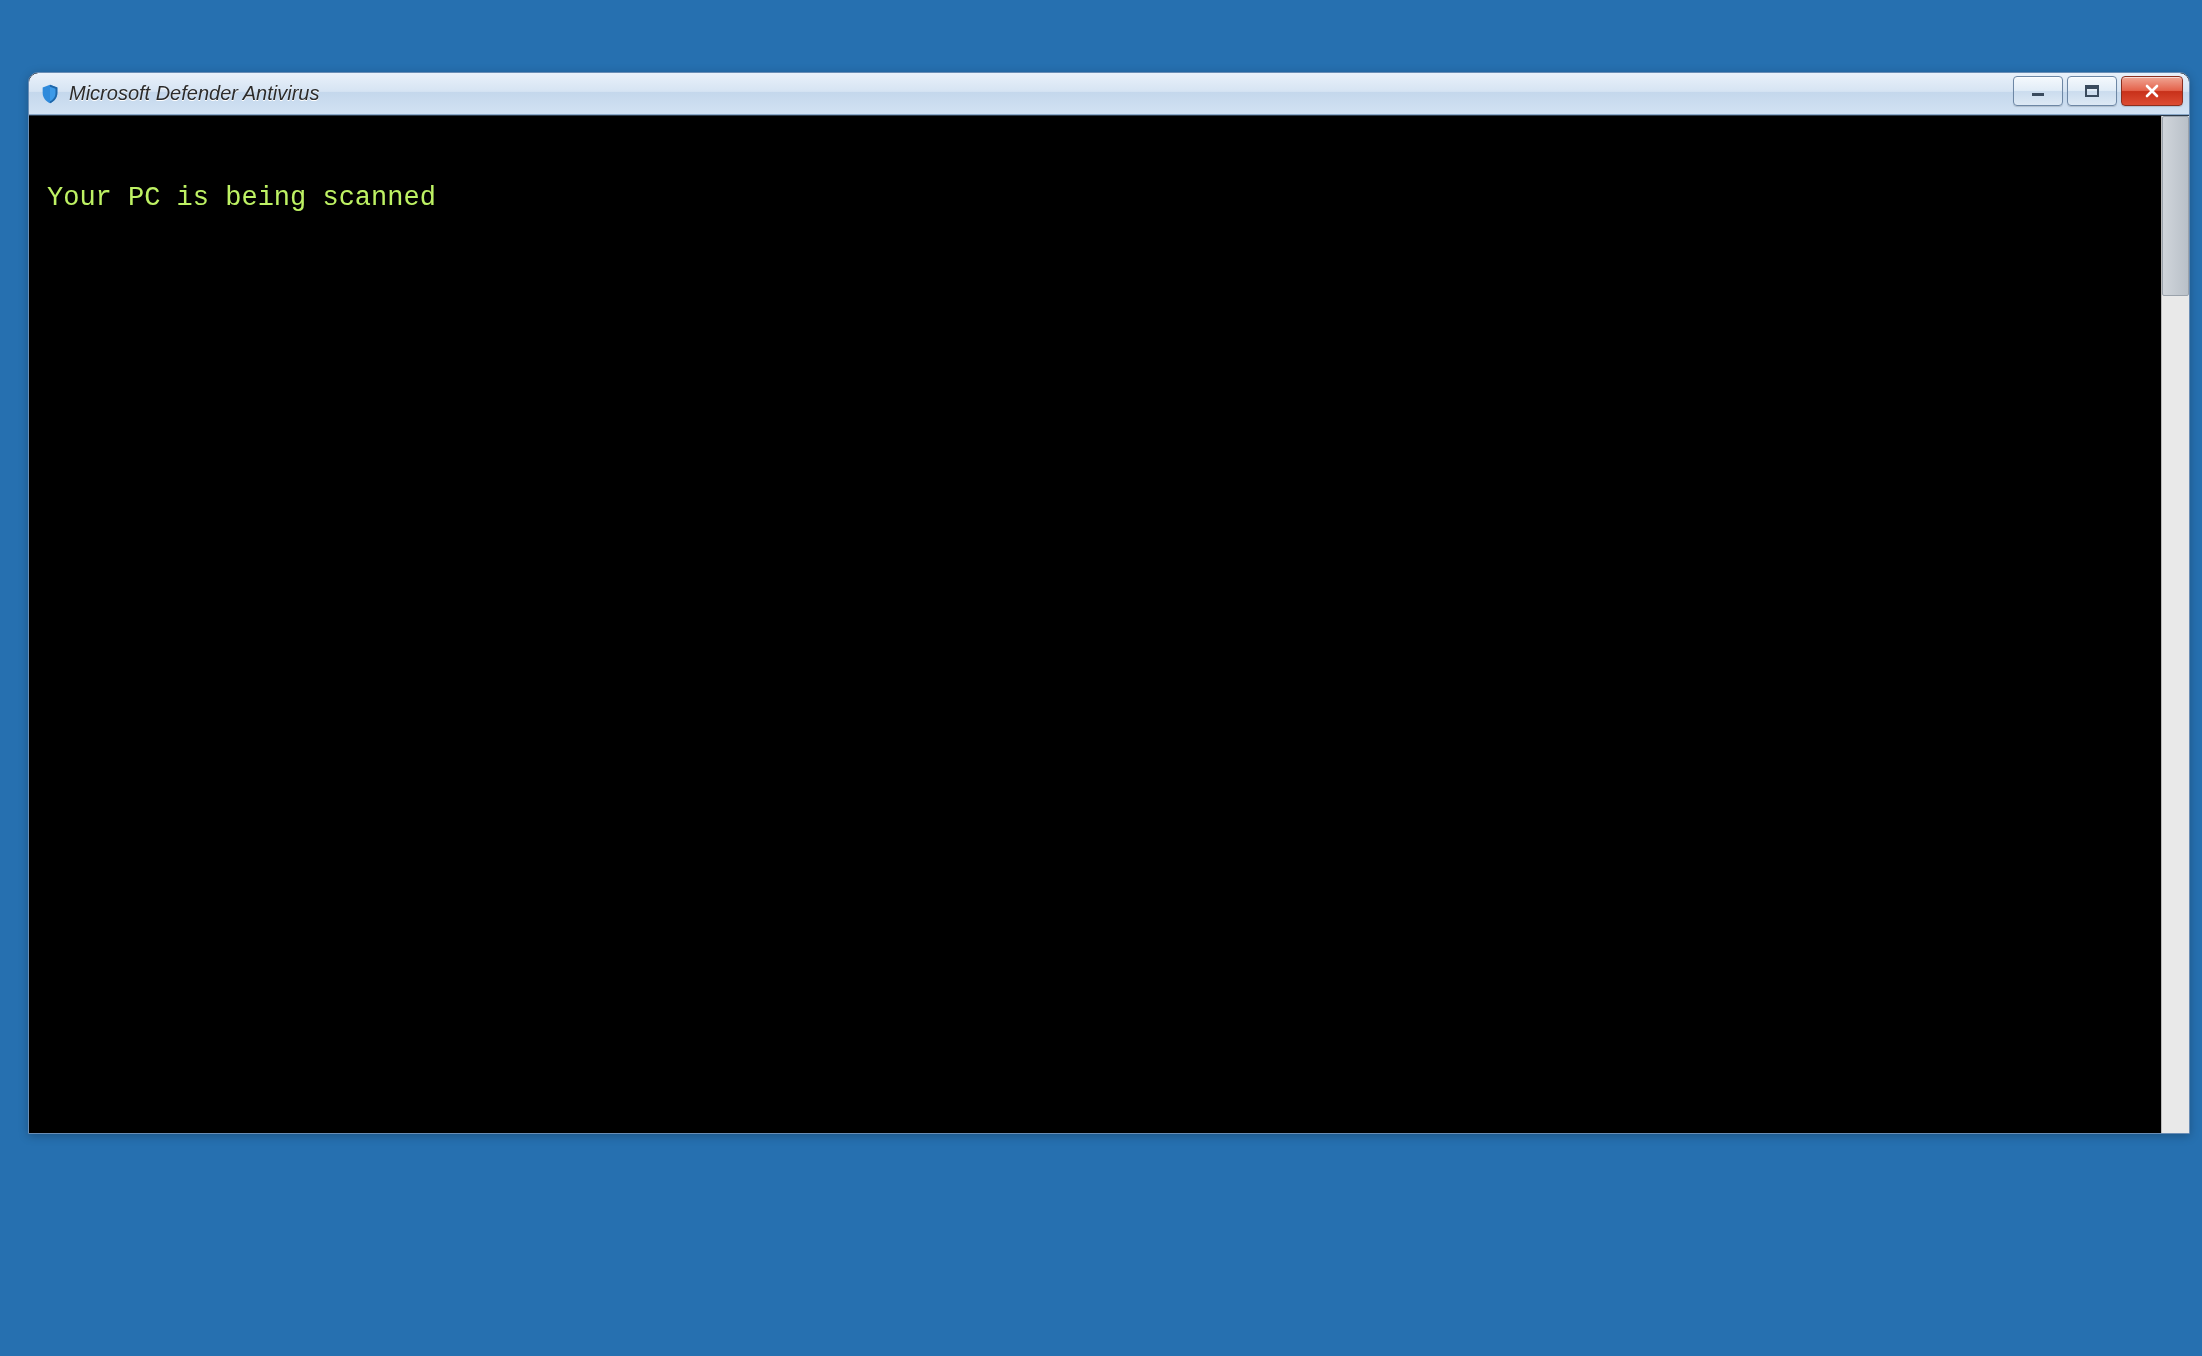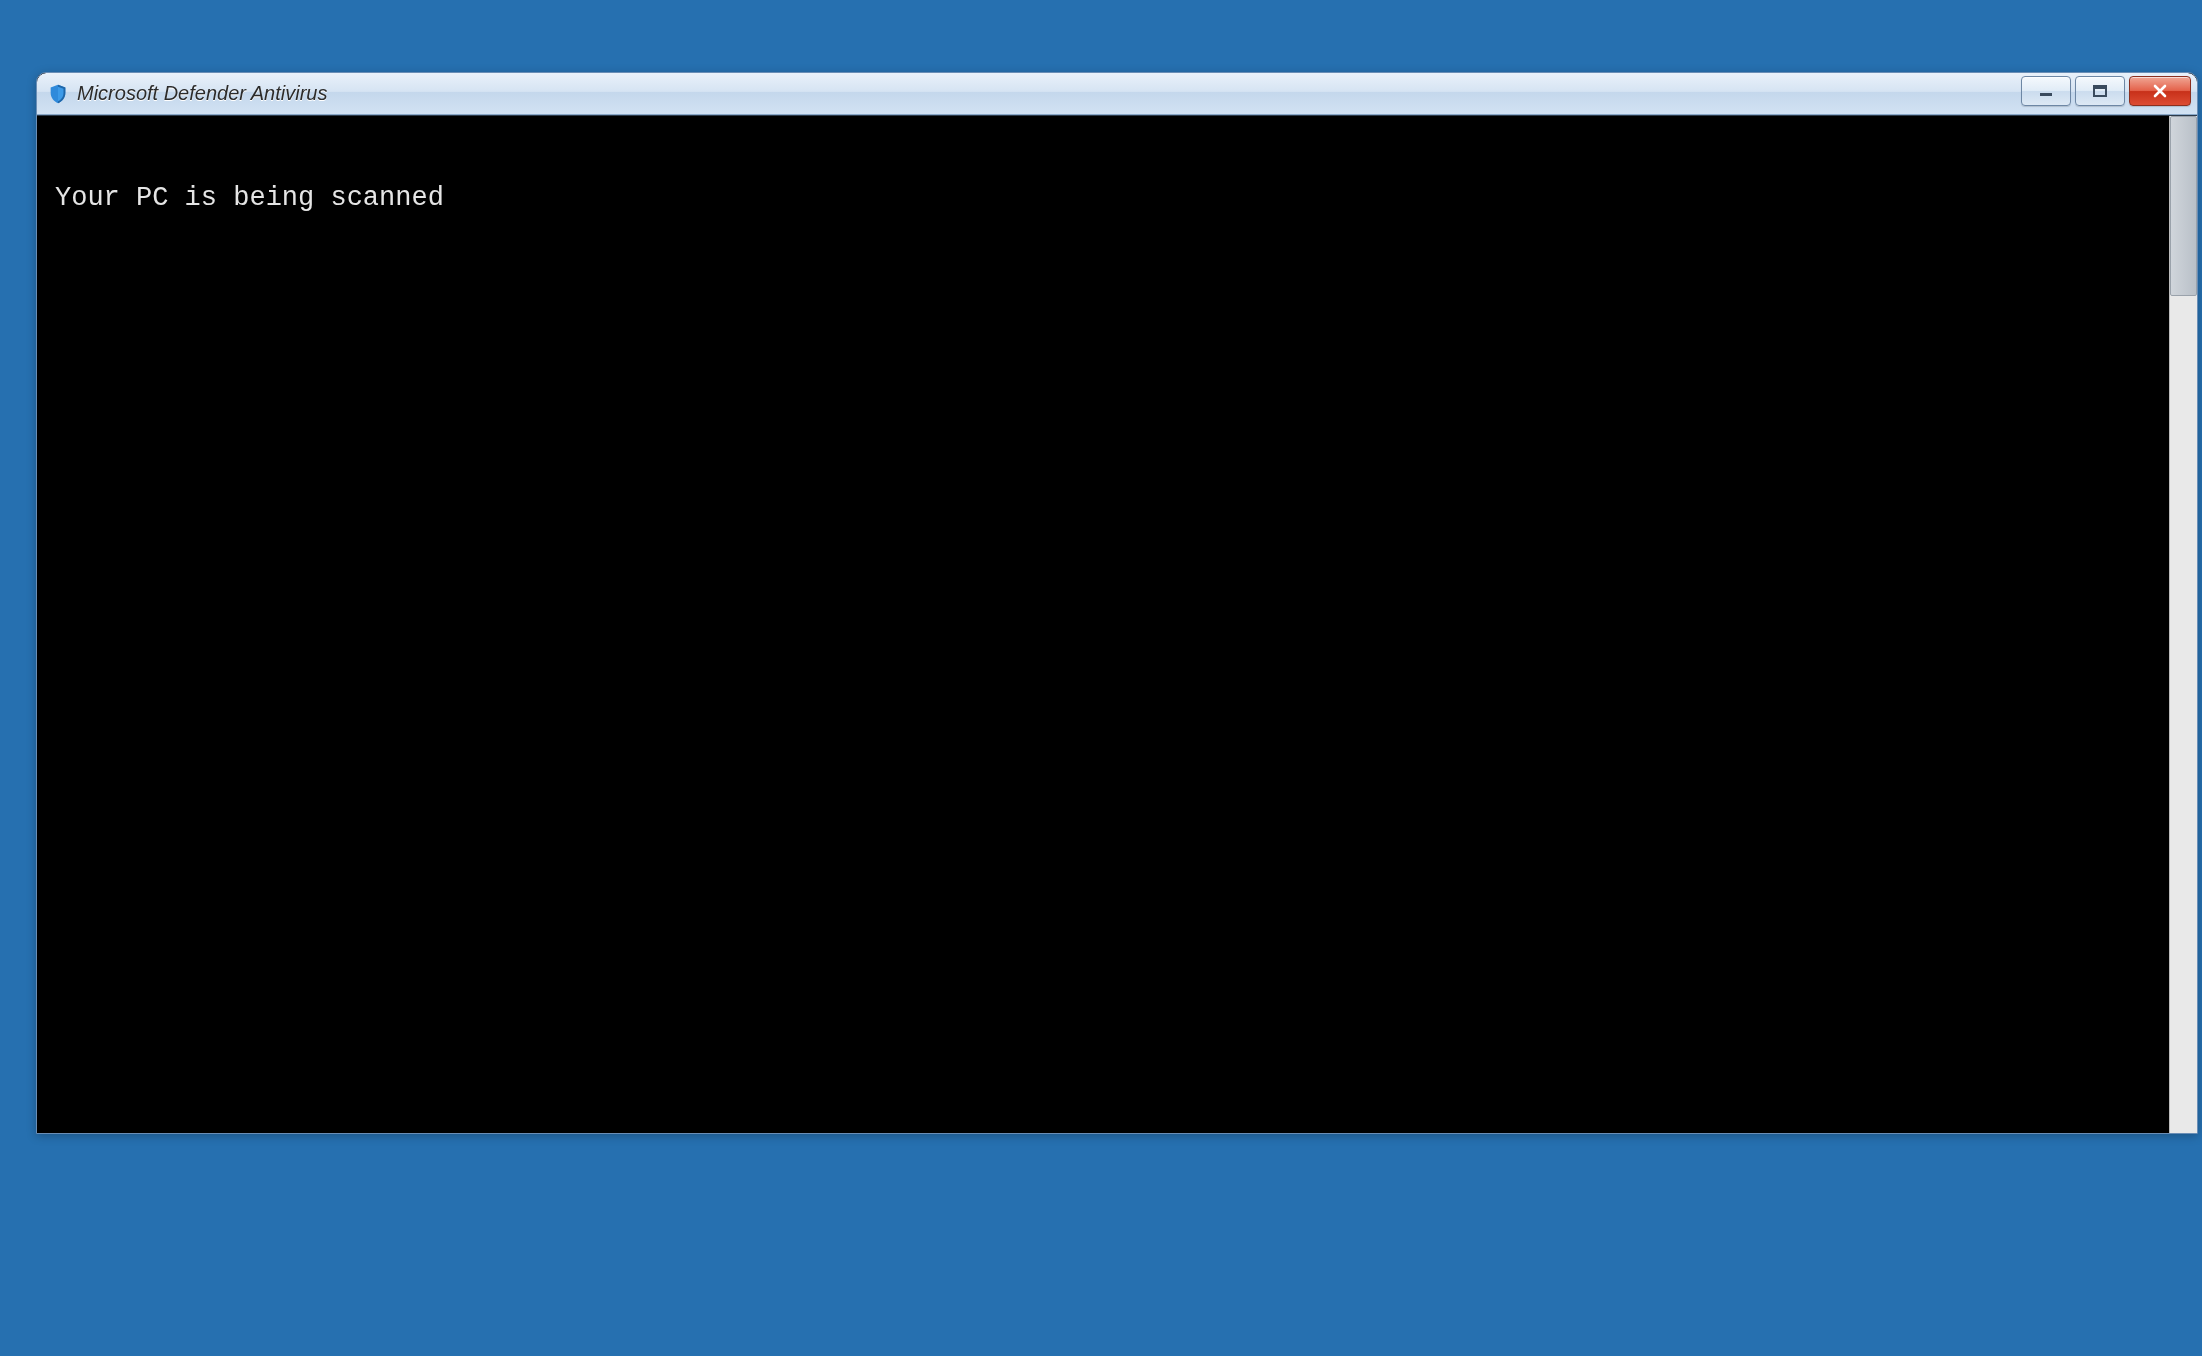--- a/index.html
+++ b/index.html
@@ -9,21 +9,21 @@
     }
     body {
       background: #2670b0;
       width: 2202px;
       height: 1356px;
       overflow: hidden;
       font-family: "Segoe UI", Tahoma, sans-serif;
     }
     .window {
       position: absolute;
-      left: 36px;
+      left: 28px;
       top: 72px;
       width: 2162px;
       height: 1062px;
       background: #000;
       border: 1px solid #6a8eb6;
       border-top-left-radius: 10px;
       border-top-right-radius: 10px;
       box-shadow: 0 2px 10px rgba(0,0,0,0.25);
       display: flex;
       flex-direction: column;
@@ -89,21 +89,21 @@
       background: #000;
       color: #cccccc;
       font-family: Consolas, "Courier New", monospace;
       font-size: 27px;
       line-height: 1.6;
       padding: 18px 12px 0 18px;
       white-space: pre;
       overflow: hidden;
     }
     .console .heading {
-      color: #e5e5e5;
+      color: #bef264;
     }
     .console .line {
       margin-bottom: 20px;
       display: block;
     }
     .vscroll {
       width: 28px;
       background: #e9e9e9;
       display: flex;
       flex-direction: column;

